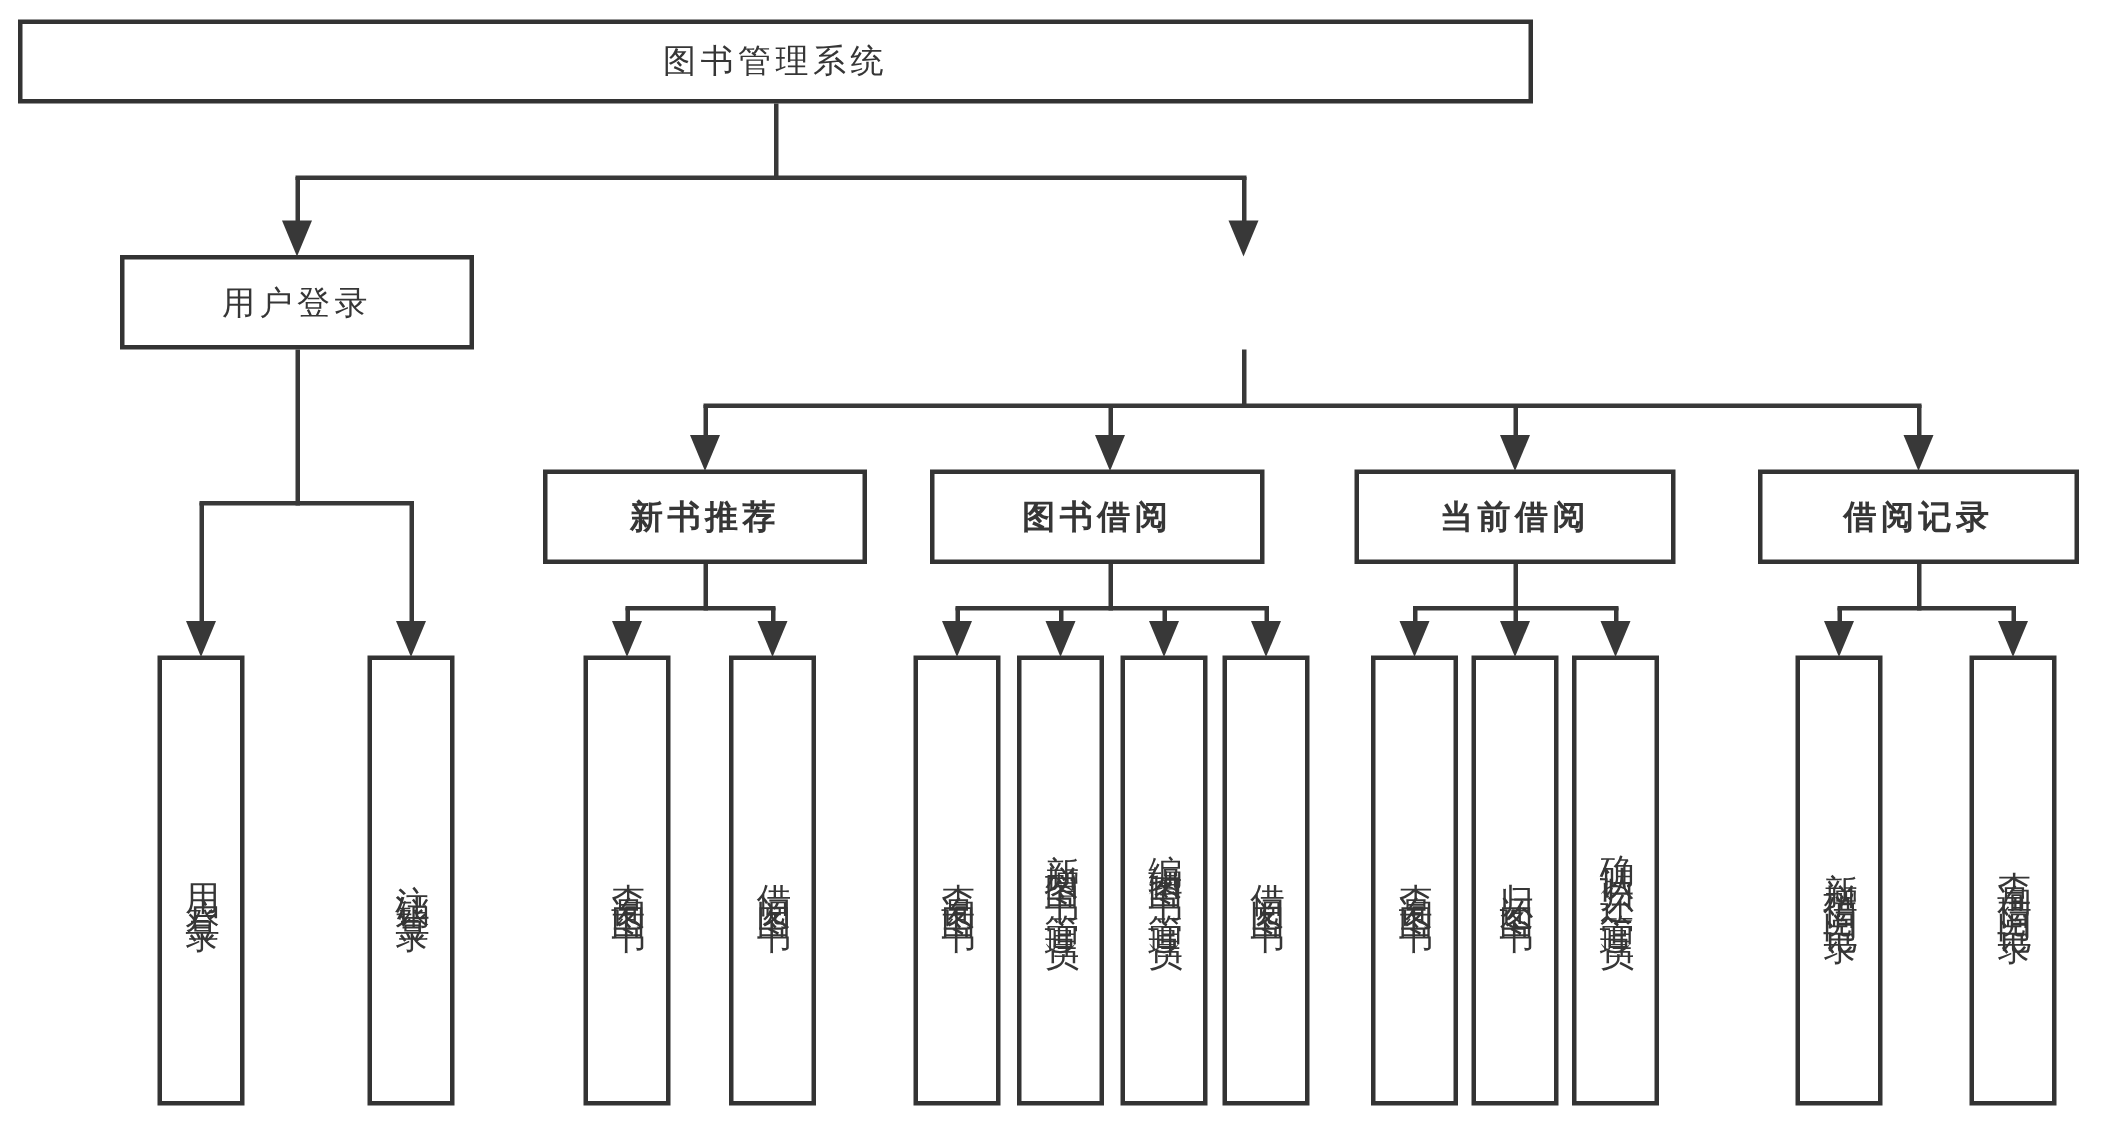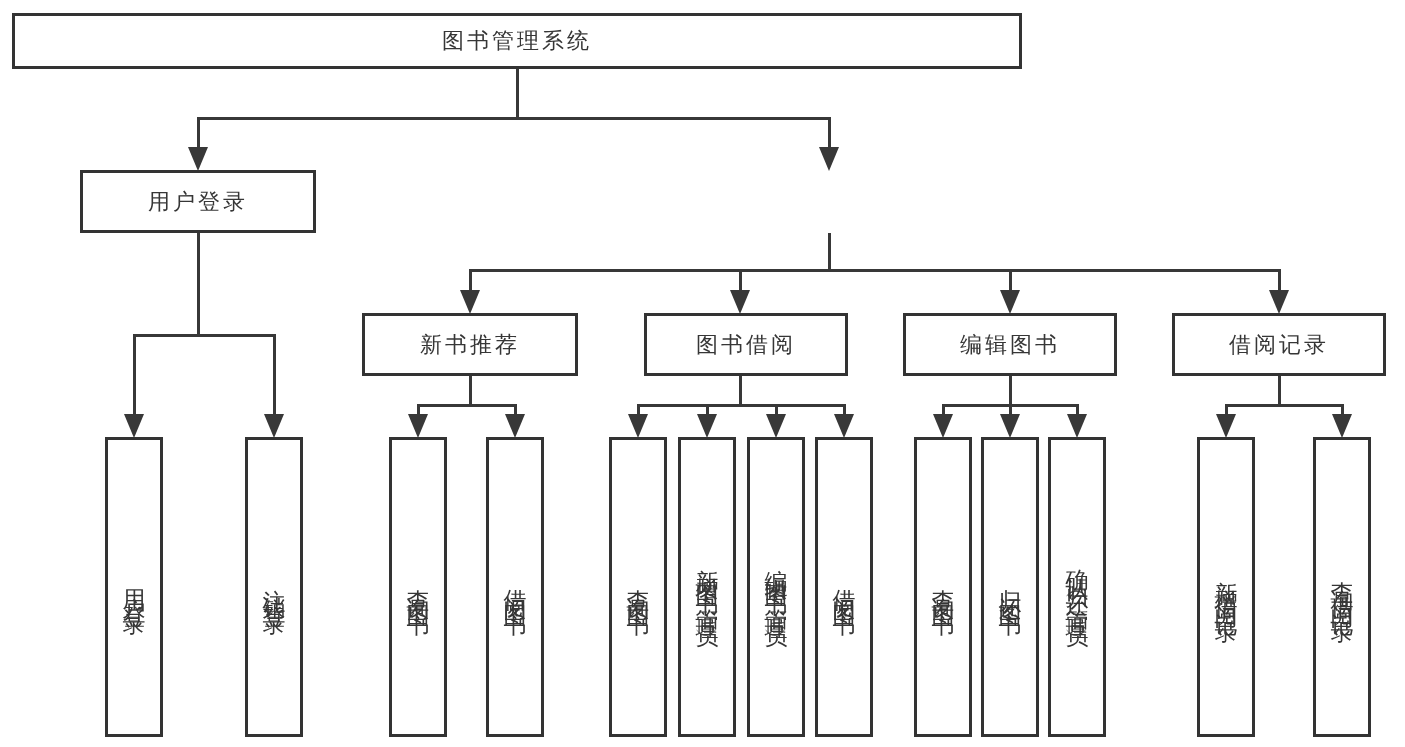--- a/index.html
+++ b/index.html
@@ -6,21 +6,21 @@
     --line:#383838; --border:#333333; --text:#363636; --wm:#c6c6c6; --bg:#ffffff;
   }
   html,body{margin:0;padding:0;background:#fff;}
   body{font-family:"DejaVu Sans","Liberation Sans",sans-serif;}
   #canvas{position:relative;width:1405px;height:747px;background:var(--bg);overflow:hidden;}
   .hbox{position:absolute;border:3px solid var(--border);background:#fff;box-sizing:border-box;
         display:flex;align-items:center;justify-content:center;}
   .hbox .lbl{font-size:22px;letter-spacing:3px;color:var(--text);white-space:nowrap;}
   .root{left:12px;top:13px;width:1010px;height:56px;}
   .l2{top:170px;height:63px;width:236px;}
-  .l3{top:313px;height:63px;}
+  .l3{top:313px;height:63px;font-weight:bold;}
   .leaf{position:absolute;top:437px;height:300px;width:58px;border:3px solid var(--border);
         background:#fff;box-sizing:border-box;display:flex;align-items:center;justify-content:center;}
   .leaf .lbl{writing-mode:vertical-rl;text-orientation:mixed;font-size:23px;letter-spacing:8px;
         line-height:1;color:var(--text);}
   .line{position:absolute;background:var(--line);}
   .tri{position:absolute;width:0;height:0;border-left:10px solid transparent;
        border-right:10px solid transparent;border-top:24px solid var(--line);}
   .watermark{position:absolute;left:1183px;top:716px;font-size:19px;letter-spacing:1px;
        color:var(--wm);white-space:nowrap;z-index:5;}
 </style>
@@ -33,25 +33,25 @@
     <span class="lbl">图书管理系统</span>
   </div>
 
   <div class="hbox l2" style="left:80px;">
     <span class="lbl">用户登录</span>
   </div>
 
   <div class="hbox l3" style="left:362px;width:216px;">
     <span class="lbl">新书推荐</span>
   </div>
-  <div class="hbox l3" style="left:644px;width:204px;">
+  <div class="hbox l3" style="left:620px;width:223px;">
     <span class="lbl">图书借阅</span>
   </div>
   <div class="hbox l3" style="left:903px;width:214px;">
-    <span class="lbl">编辑图书</span>
+    <span class="lbl">当前借阅</span>
   </div>
   <div class="hbox l3" style="left:1172px;width:214px;">
     <span class="lbl">借阅记录</span>
   </div>
 
   <div class="leaf" style="left:105px;">
     <span class="lbl">用户登录</span>
   </div>
   <div class="leaf" style="left:245px;">
     <span class="lbl">注销登录</span>

